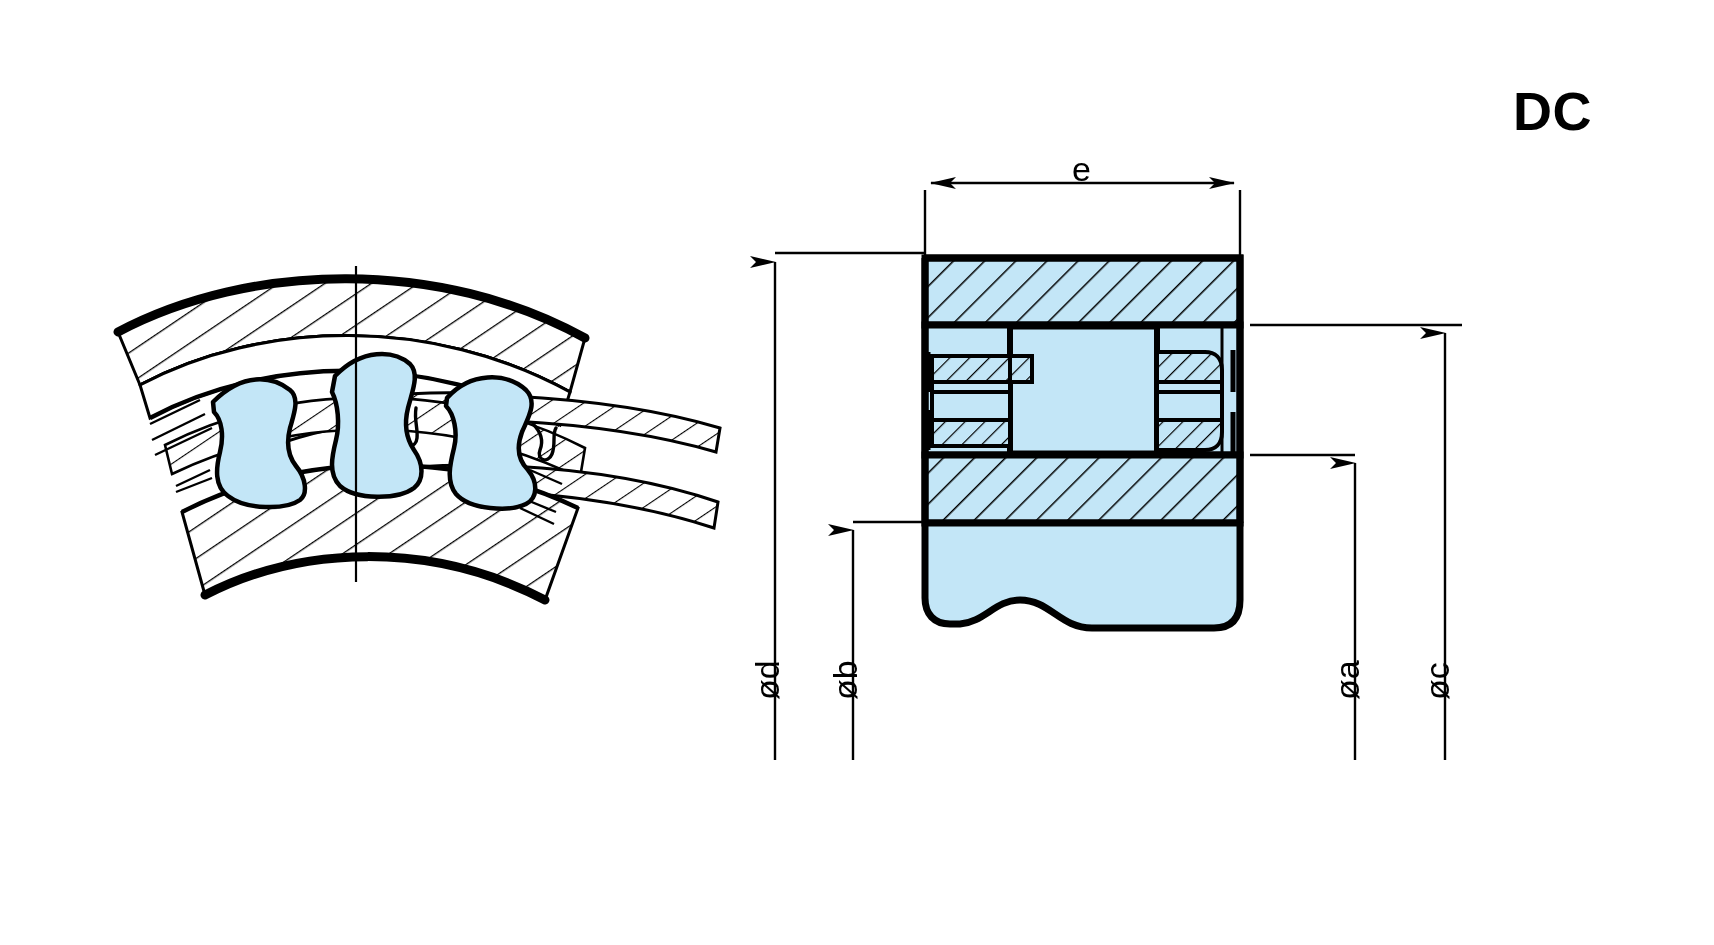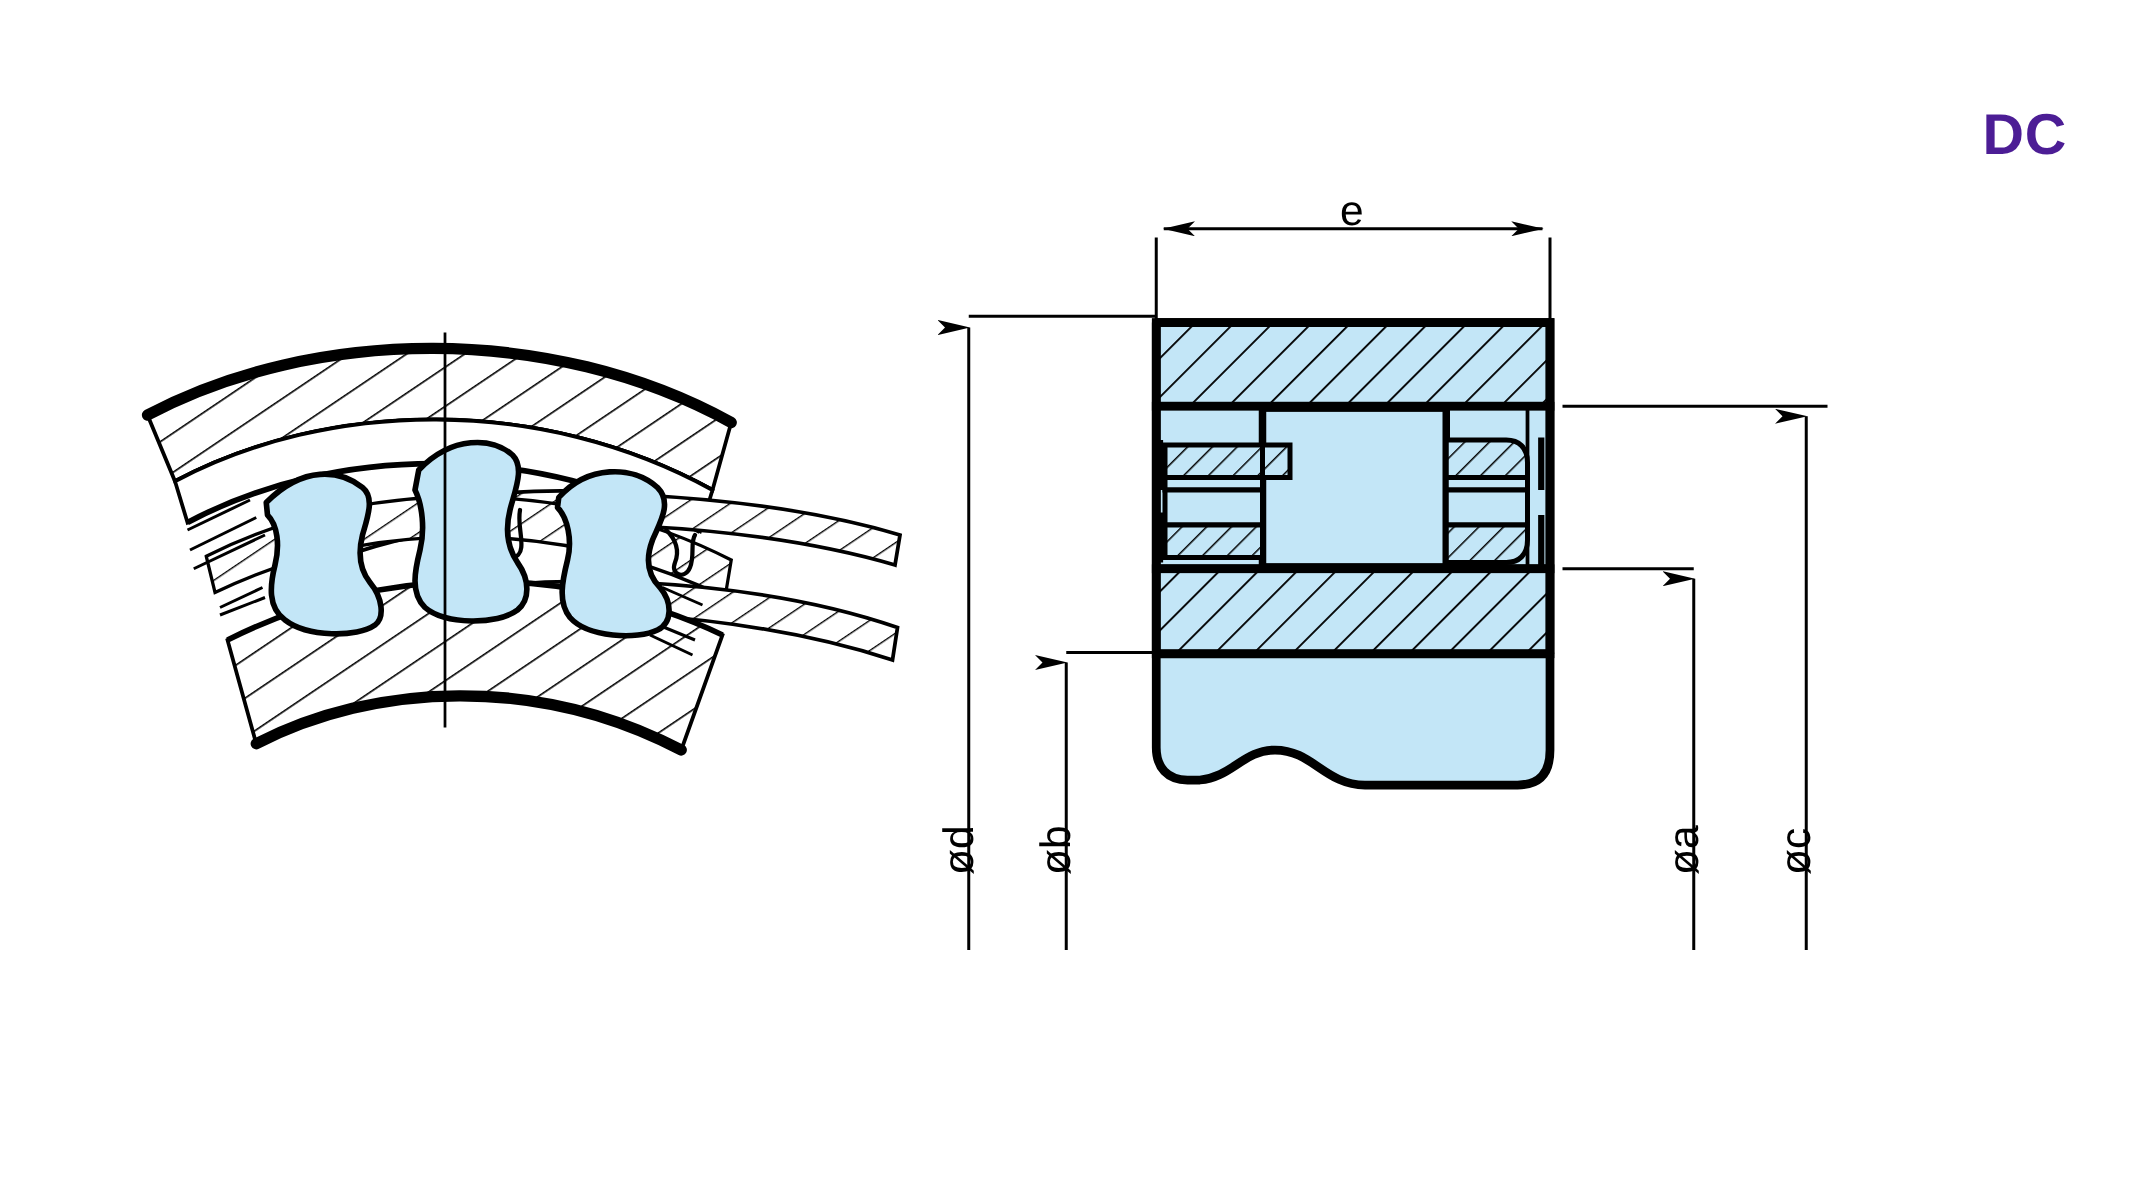--- a/index.html
+++ b/index.html
@@ -5,24 +5,24 @@
 <style>
   html,body{margin:0;padding:0;background:#ffffff;}
   body{width:1714px;height:945px;overflow:hidden;
        font-family:"Liberation Sans", sans-serif;}
   #stage{position:relative;width:1714px;height:945px;background:#fff;}
   svg.drawing{position:absolute;left:0;top:0;width:1714px;height:945px;}
   .dc-label{
     position:absolute;
     font-family:"Liberation Sans", sans-serif;
     font-weight:bold;
-    font-size:46px;
-    color:#4c1d95;
+    font-size:54px;
+    color:#000000;
     letter-spacing:0.5px;
-    left:1586px; top:84px;
+    left:1513px; top:84px;
     line-height:1;
     white-space:nowrap;
   }
   .dim-text{
     position:absolute;
     font-family:"Liberation Sans", sans-serif;
     font-size:34px;
     color:#000;
     white-space:nowrap;
     line-height:1;

